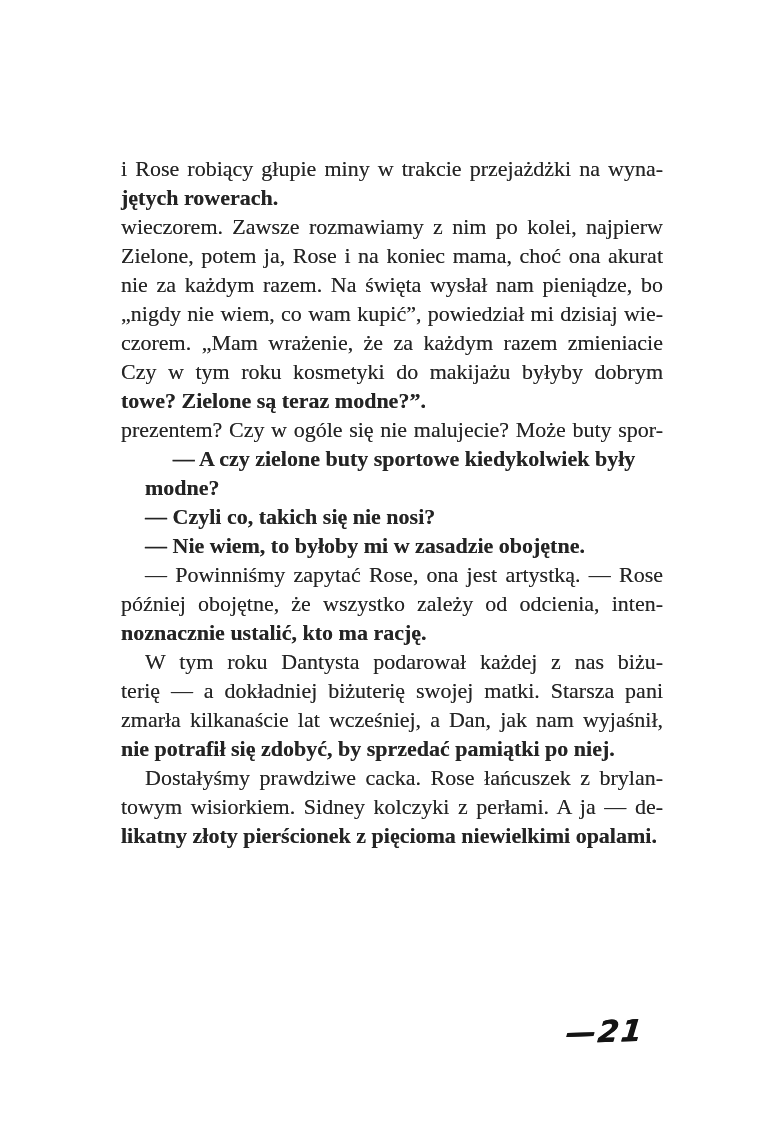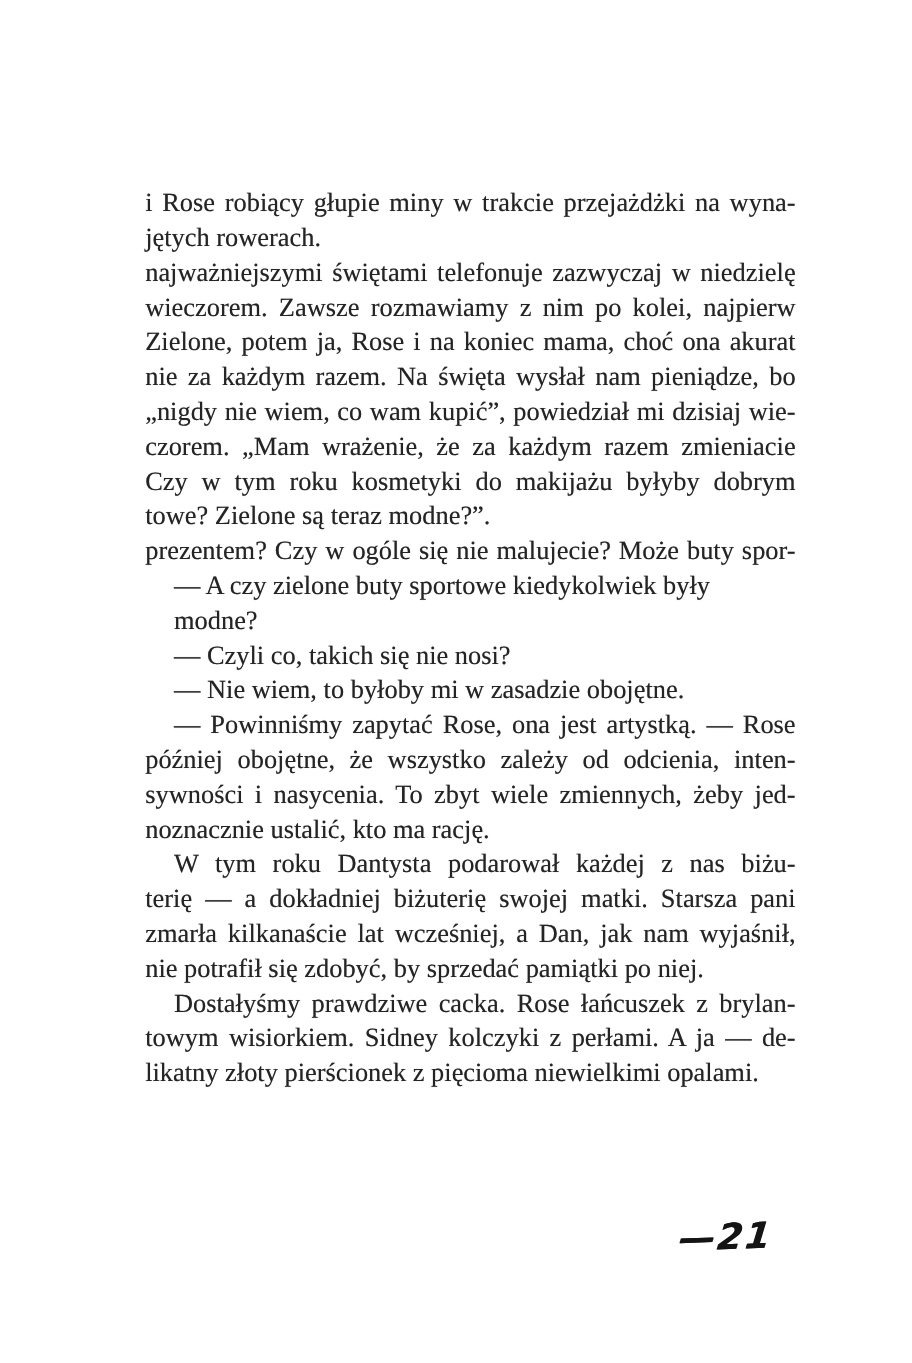--- a/index.html
+++ b/index.html
@@ -20,22 +20,23 @@
   .line {
     font-size: 22px;
     line-height: 29px;
     color: #242424;
     text-align: justify;
     text-align-last: justify;
     text-shadow: 0 0 0.6px rgba(36,36,36,0.55);
     white-space: normal;
   }
   .line.last {
-    text-align: left;
+    text-align: center;
     text-align-last: left;
+    font-weight: bold;
   }
   .line.indent {
     padding-left: 24px;
   }
   .page-number {
     position: absolute;
     left: 566px;
     top: 1014px;
     font-family: "DejaVu Sans", sans-serif;
     font-size: 30px;
@@ -47,35 +48,33 @@
     text-shadow: 0.5px 0 0 #141414;
   }
 </style>
 </head>
 <body>
 
 <div class="page">
   <div class="text-block">
     <div class="line">i Rose robiący głupie miny w trakcie przejażdżki na wyna-</div>
     <div class="line last">jętych rowerach.</div>
-    <div class="line">najważniejszymi świętami telefonuje zazwyczaj w niedzielę</div>
     <div class="line">wieczorem. Zawsze rozmawiamy z nim po kolei, najpierw</div>
     <div class="line">Zielone, potem ja, Rose i na koniec mama, choć ona akurat</div>
     <div class="line">nie za każdym razem. Na święta wysłał nam pieniądze, bo</div>
     <div class="line">„nigdy nie wiem, co wam kupić”, powiedział mi dzisiaj wie-</div>
     <div class="line">czorem. „Mam wrażenie, że za każdym razem zmieniacie</div>
     <div class="line">Czy w tym roku kosmetyki do makijażu byłyby dobrym</div>
     <div class="line last">towe? Zielone są teraz modne?”.</div>
     <div class="line">prezentem? Czy w ogóle się nie malujecie? Może buty spor-</div>
     <div class="line last indent">— A czy zielone buty sportowe kiedykolwiek były modne?</div>
     <div class="line last indent">— Czyli co, takich się nie nosi?</div>
     <div class="line last indent">— Nie wiem, to byłoby mi w zasadzie obojętne.</div>
     <div class="line indent">— Powinniśmy zapytać Rose, ona jest artystką. — Rose</div>
     <div class="line">później obojętne, że wszystko zależy od odcienia, inten-</div>
-    <div class="line">sywności i nasycenia. To zbyt wiele zmiennych, żeby jed-</div>
     <div class="line last">noznacznie ustalić, kto ma rację.</div>
     <div class="line indent">W tym roku Dantysta podarował każdej z nas biżu-</div>
     <div class="line">terię — a dokładniej biżuterię swojej matki. Starsza pani</div>
     <div class="line">zmarła kilkanaście lat wcześniej, a Dan, jak nam wyjaśnił,</div>
     <div class="line last">nie potrafił się zdobyć, by sprzedać pamiątki po niej.</div>
     <div class="line indent">Dostałyśmy prawdziwe cacka. Rose łańcuszek z brylan-</div>
     <div class="line">towym wisiorkiem. Sidney kolczyki z perłami. A ja — de-</div>
     <div class="line last">likatny złoty pierścionek z pięcioma niewielkimi opalami.</div>
   </div>
 

